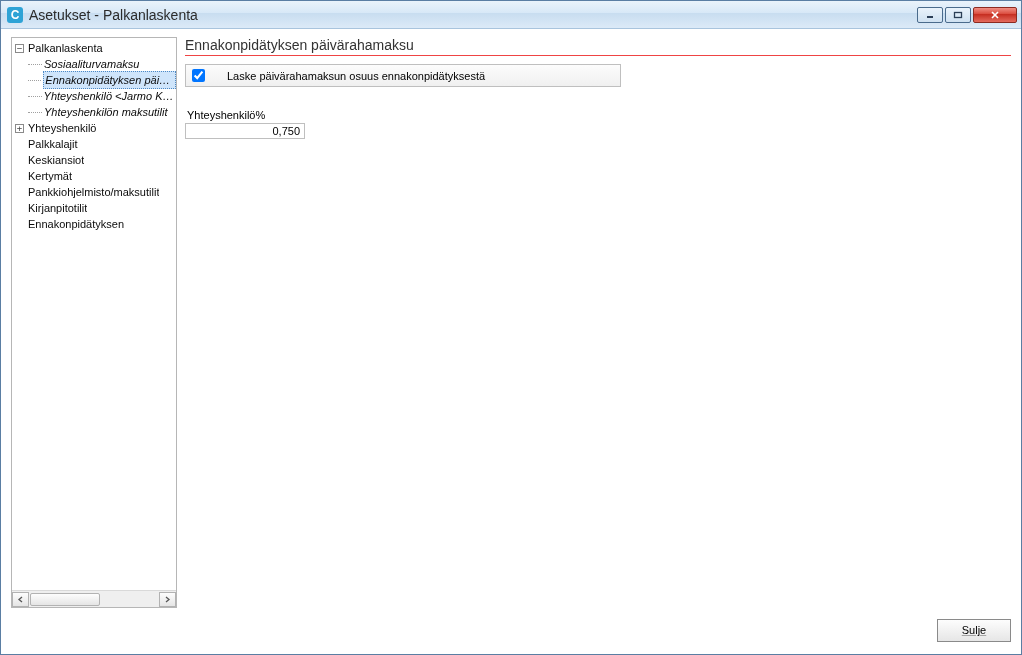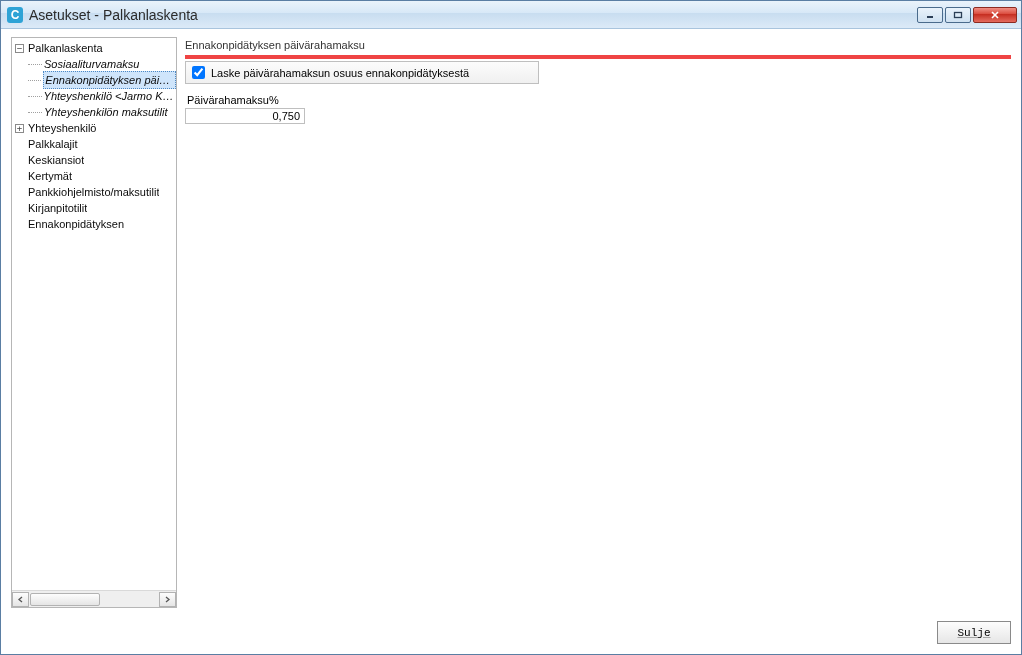--- a/index.html
+++ b/index.html
@@ -192,35 +192,36 @@
   
   .main {
     flex: 1;
     display:flex;
     flex-direction:column;
     min-width:0;
   }
   .panel-header {
     height: 18px;
     line-height: 16px;
-    font-size: 11px;
+    font-size: 14px;
     color: #333;
-    border-bottom: 4px solid #ef4444;
-    margin-bottom: 2px;
+    border-bottom: 1px solid #ef4444;
+    margin-bottom: 8px;
   }
   .group-box {
-    width: 354px;
+    width: 436px;
     height: 23px;
     border: 1px solid #bfbfbf;
     background: linear-gradient(to bottom,#fcfcfc,#f0f0f0);
     display:flex;
     align-items:center;
     padding: 0 6px;
     box-sizing:border-box;
-    margin-bottom: 8px;
+    margin-bottom: 20px;
+    gap: 16px;
   }
   .group-box input[type=checkbox]{
     margin: 0 6px 0 0;
     width:13px;height:13px;
   }
   .field-row {
     display:flex;
     flex-direction:column;
     align-items:flex-start;
   }
@@ -238,24 +239,23 @@
     padding: 0 4px;
     box-sizing: border-box;
     background:#fff;
   }
 
   
   .footer {
     height: 36px;
     display:flex;
     justify-content:flex-end;
-    align-items:flex-end;
+    align-items:center;
     padding-top: 8px;
     box-sizing: border-box;
-    font-family: Liberation Mono, monospace;
   }
   .btn {
     min-width: 74px;
     height: 23px;
     border: 1px solid #8a8a8a;
     background: linear-gradient(to bottom,#fdfdfd,#e6e6e6);
     font-family: inherit;
     font-size: 11px;
     padding: 0 14px;
     box-sizing:border-box;
@@ -367,21 +367,21 @@
 
       <div class="main">
         <div class="panel-header">Ennakonpidätyksen päivärahamaksu</div>
 
         <div class="group-box">
           <input type="checkbox" checked="" style="">
           <span>Laske päivärahamaksun osuus ennakonpidätyksestä</span>
         </div>
 
         <div class="field-row">
-          <div class="field-label">Päivärahamaksu%</div>
+          <div class="field-label">Yhteyshenkilö%</div>
           <input class="field-input" type="text" value="0,750" style="">
         </div>
       </div>
 
     </div>
 
     <div class="footer">
       <button class="btn">Sulje</button>
     </div>
   </div>

